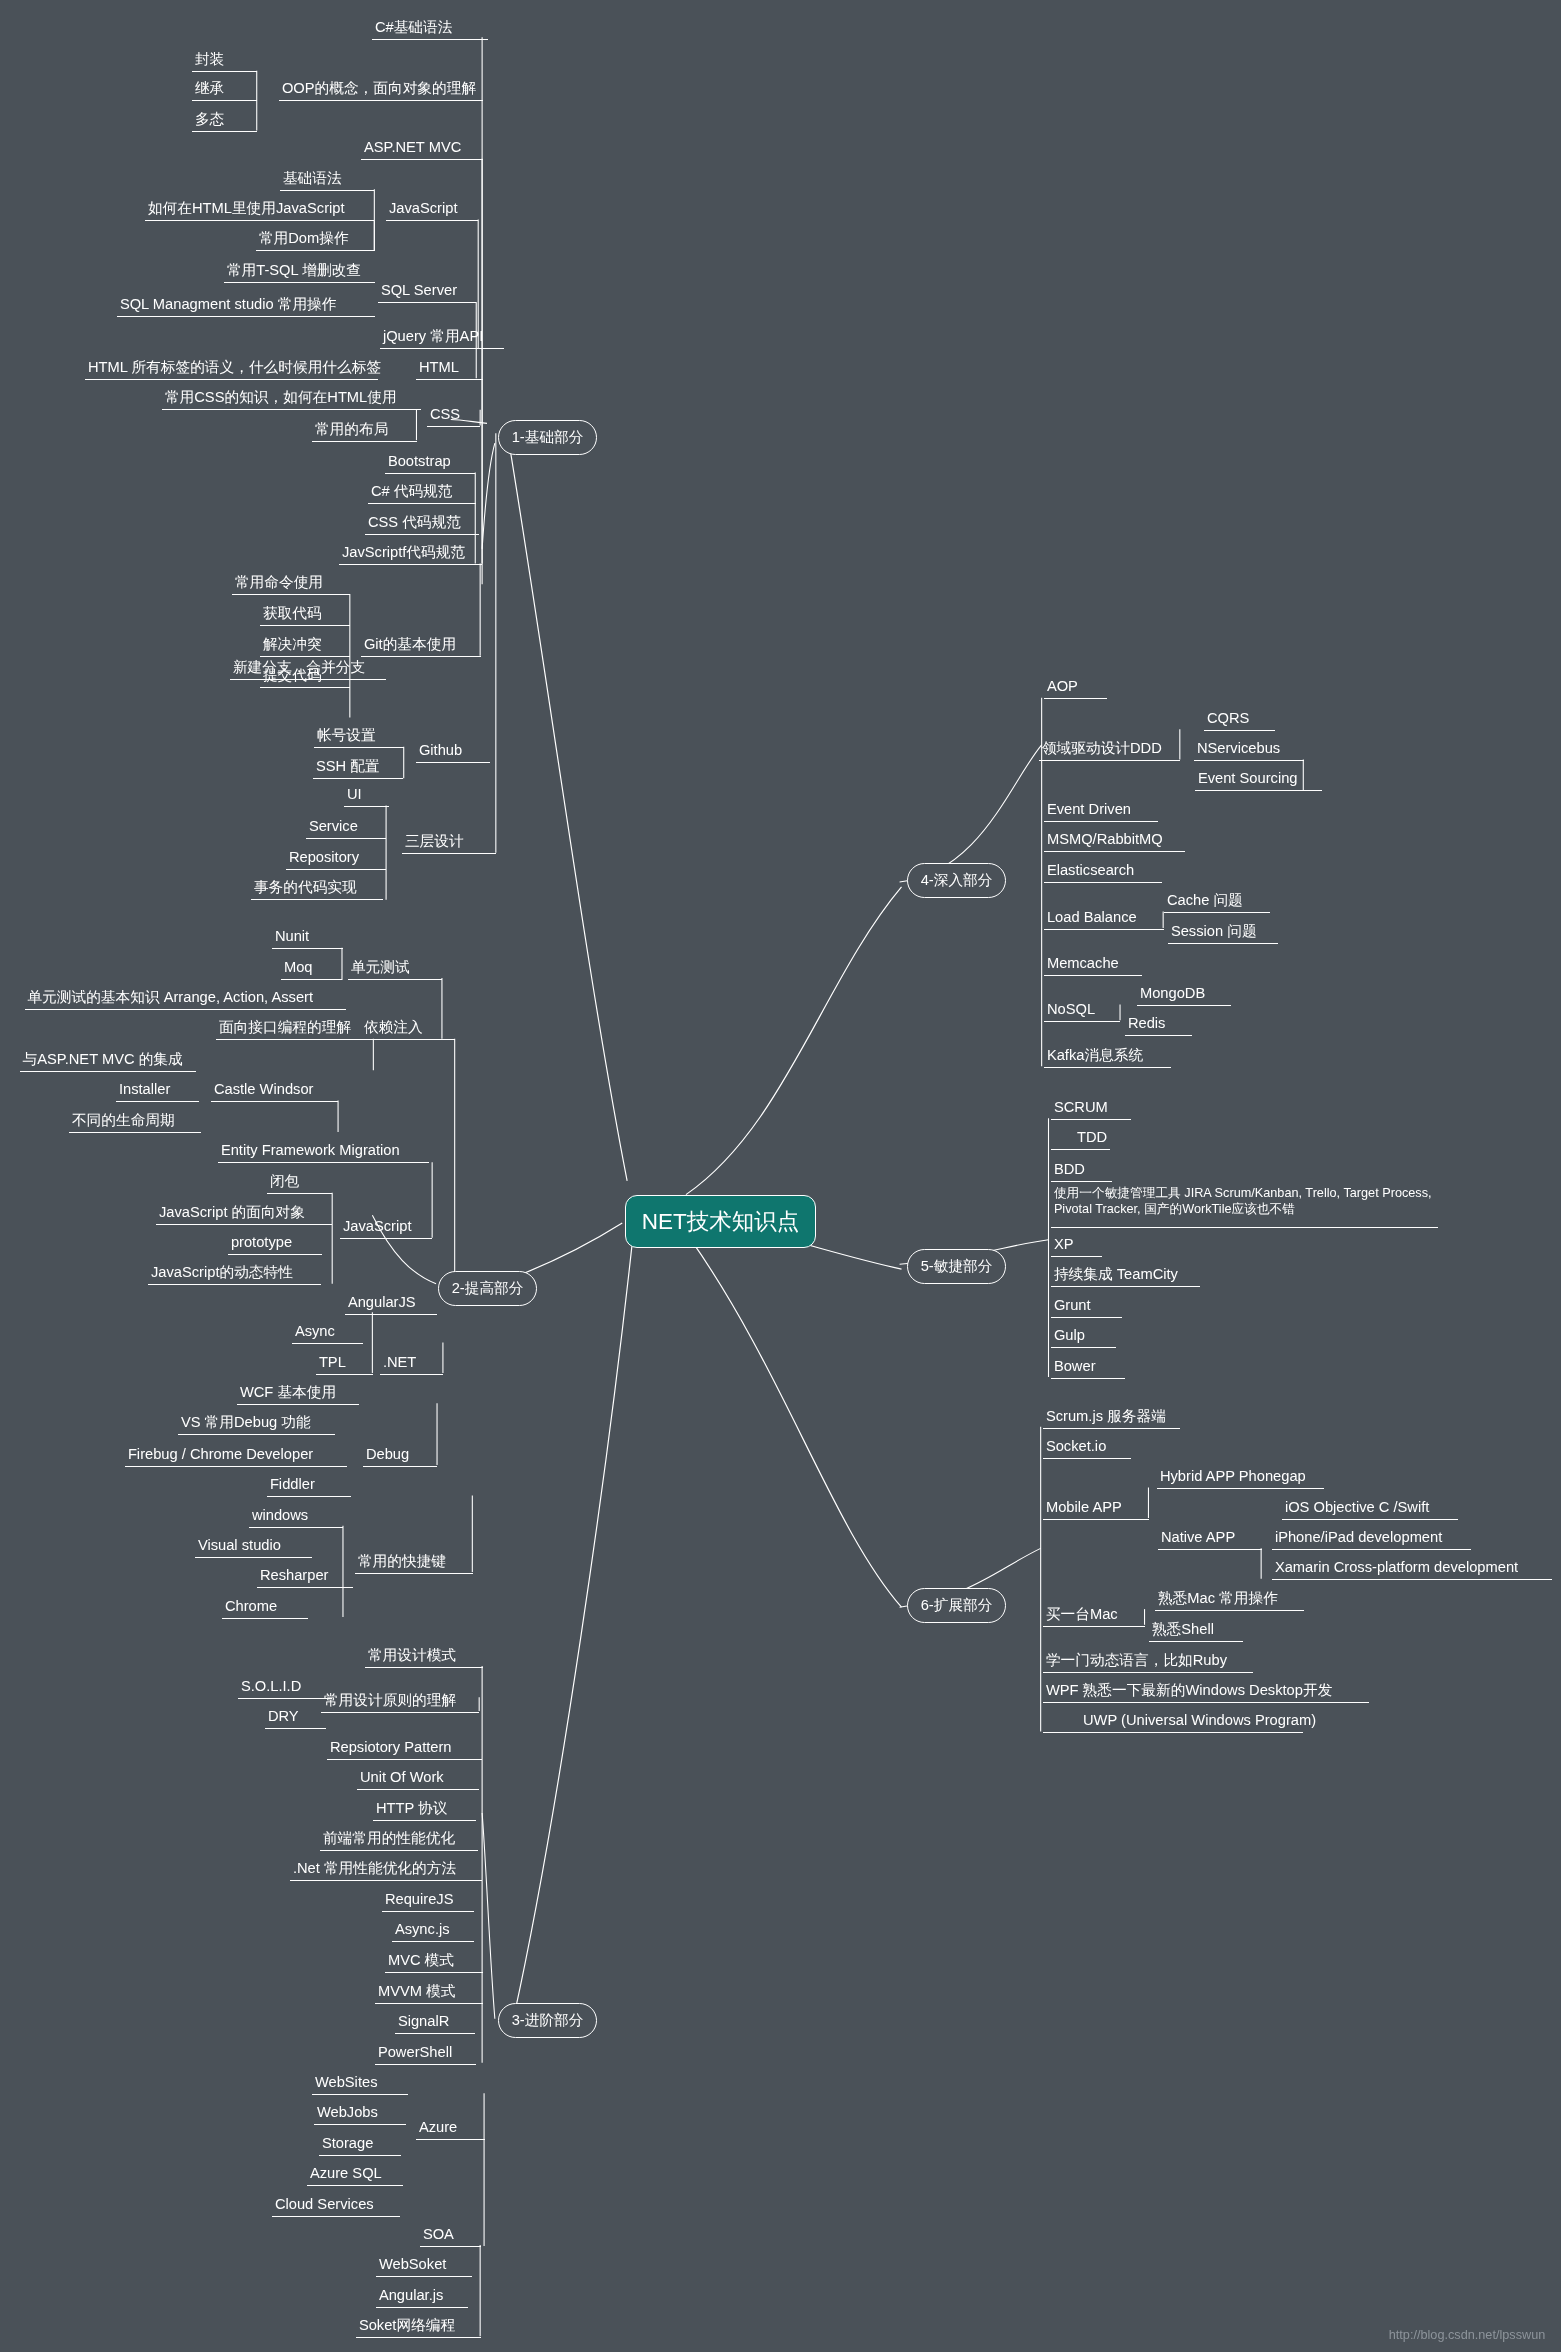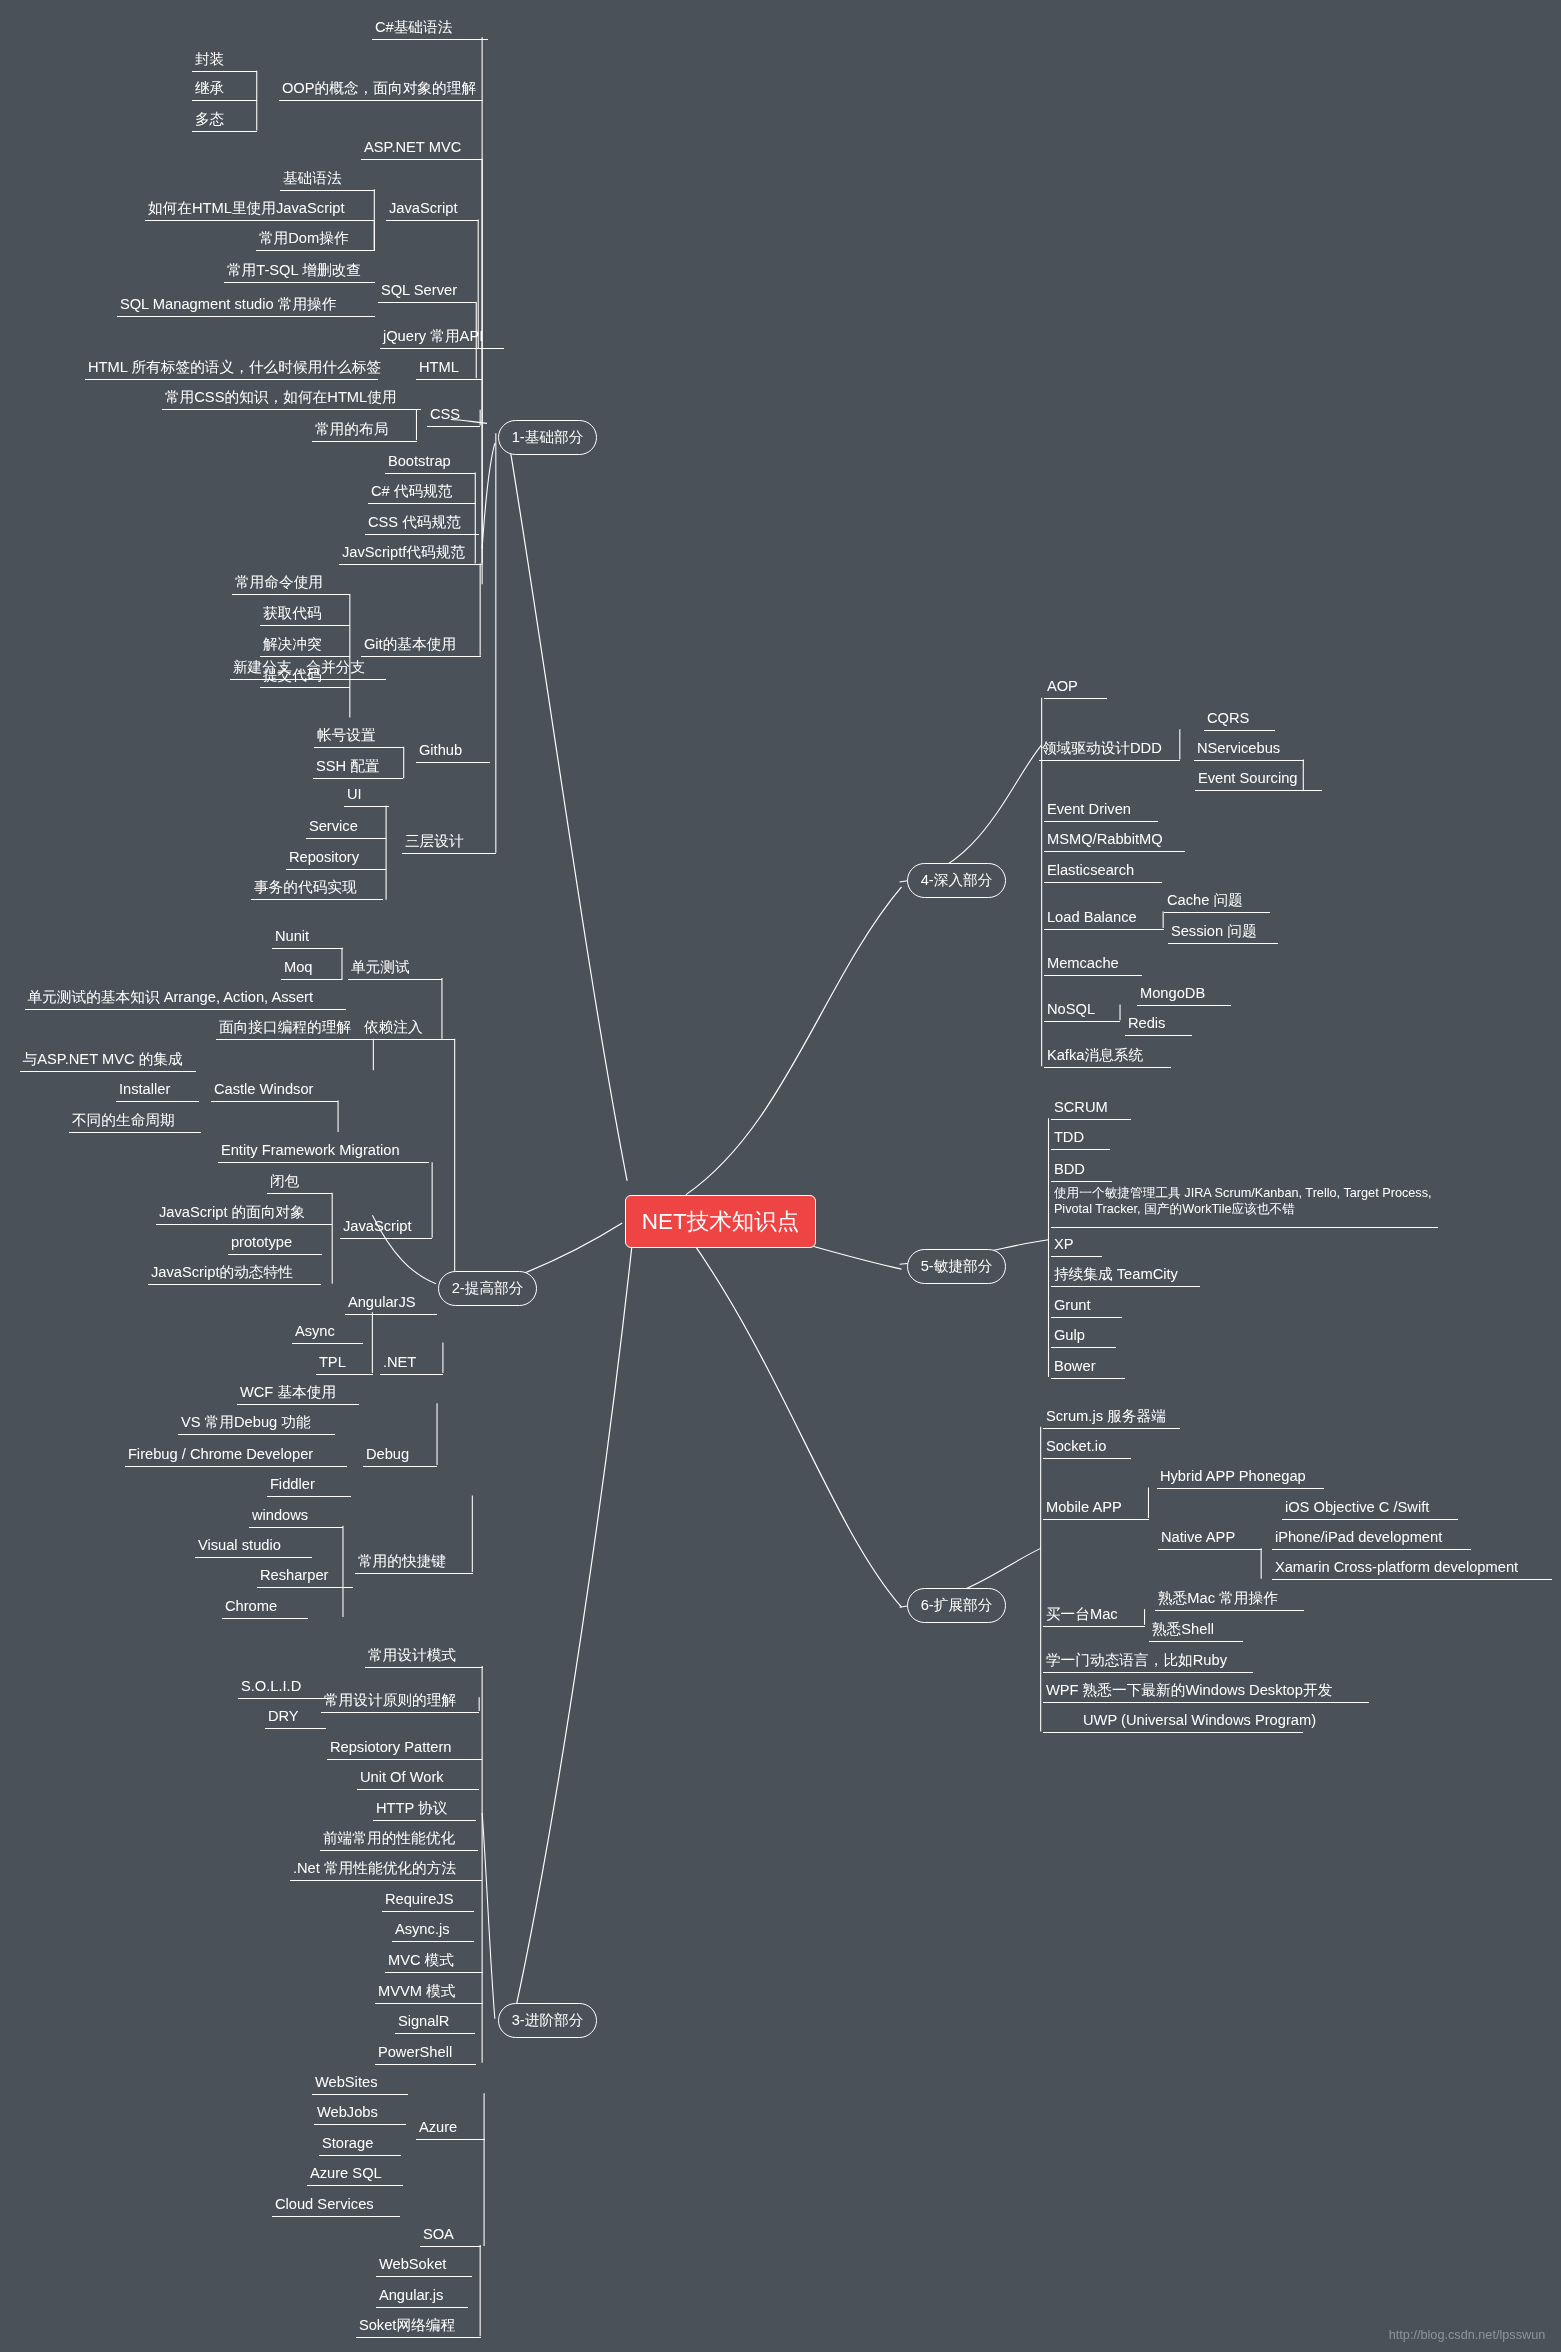--- a/index.html
+++ b/index.html
@@ -20,22 +20,22 @@
     line-height:1.25;
     color:#ffffff;
     padding:1px 2.9px 2.9px 2.9px;
     border-bottom:1px solid #ffffff;
     box-sizing:border-box;
   }
   .node.wrap{white-space:normal;}
   .root{
     position:absolute;
     border:1px solid #ffffff;
-    border-radius:6px;
-    background:#ef4444;
+    border-radius:12px;
+    background:#0f766e;
     font-size:22.5px;
     padding:9.8px 15.7px;
     white-space:nowrap;
   }
   .branch{
     position:absolute;
     border:1px solid #ffffff;
     border-radius:21.6px;
     background:#4a5158;
     font-size:14.7px;
@@ -225,21 +225,21 @@
     <div class="node" style="left: 1044px; top: 860px; width: 118px;">Elasticsearch</div>
     <div class="node" style="left: 1164px; top: 890px; width: 106px;">Cache 问题</div>
     <div class="node" style="left: 1044px; top: 907px; width: 120px;">Load Balance</div>
     <div class="node" style="left: 1168px; top: 921px; width: 110px;">Session 问题</div>
     <div class="node" style="left: 1044px; top: 953px; width: 98px;">Memcache</div>
     <div class="node" style="left: 1137px; top: 983px; width: 94px;">MongoDB</div>
     <div class="node" style="left: 1044px; top: 999px; width: 76px;">NoSQL</div>
     <div class="node" style="left: 1125px; top: 1013px; width: 67px;">Redis</div>
     <div class="node" style="left: 1044px; top: 1045px; width: 127px;">Kafka消息系统</div>
     <div class="node" style="left: 1051px; top: 1097px; width: 80px;">SCRUM</div>
-    <div class="node" style="left: 1051px; top: 1127px; width: 59px;">TDD</div>
+    <div class="node" style="left: 1051px; top: 1127px; width: 59px; text-align: right;">TDD</div>
     <div class="node" style="left: 1051px; top: 1159px; width: 61px;">BDD</div>
     <div class="node wrap" style="left: 1051px; top: 1185px; width: 387px; height: 43px; font-size: 12.7px;">使用一个敏捷管理工具 JIRA Scrum/Kanban, Trello, Target Process, Pivotal Tracker, 国产的WorkTile应该也不错</div>
     <div class="node" style="left: 1051px; top: 1234px; width: 51px;">XP</div>
     <div class="node" style="left: 1051px; top: 1264px; width: 149px;">持续集成 TeamCity</div>
     <div class="node" style="left: 1051px; top: 1295px; width: 71px;">Grunt</div>
     <div class="node" style="left: 1051px; top: 1325px; width: 65px;">Gulp</div>
     <div class="node" style="left: 1051px; top: 1356px; width: 74px;">Bower</div>
     <div class="node" style="left: 1043px; top: 1406px; width: 137px;">Scrum.js 服务器端</div>
     <div class="node" style="left: 1043px; top: 1436px; width: 88px;">Socket.io</div>
     <div class="node" style="left: 1157px; top: 1466px; width: 167px;">Hybrid APP Phonegap</div>

